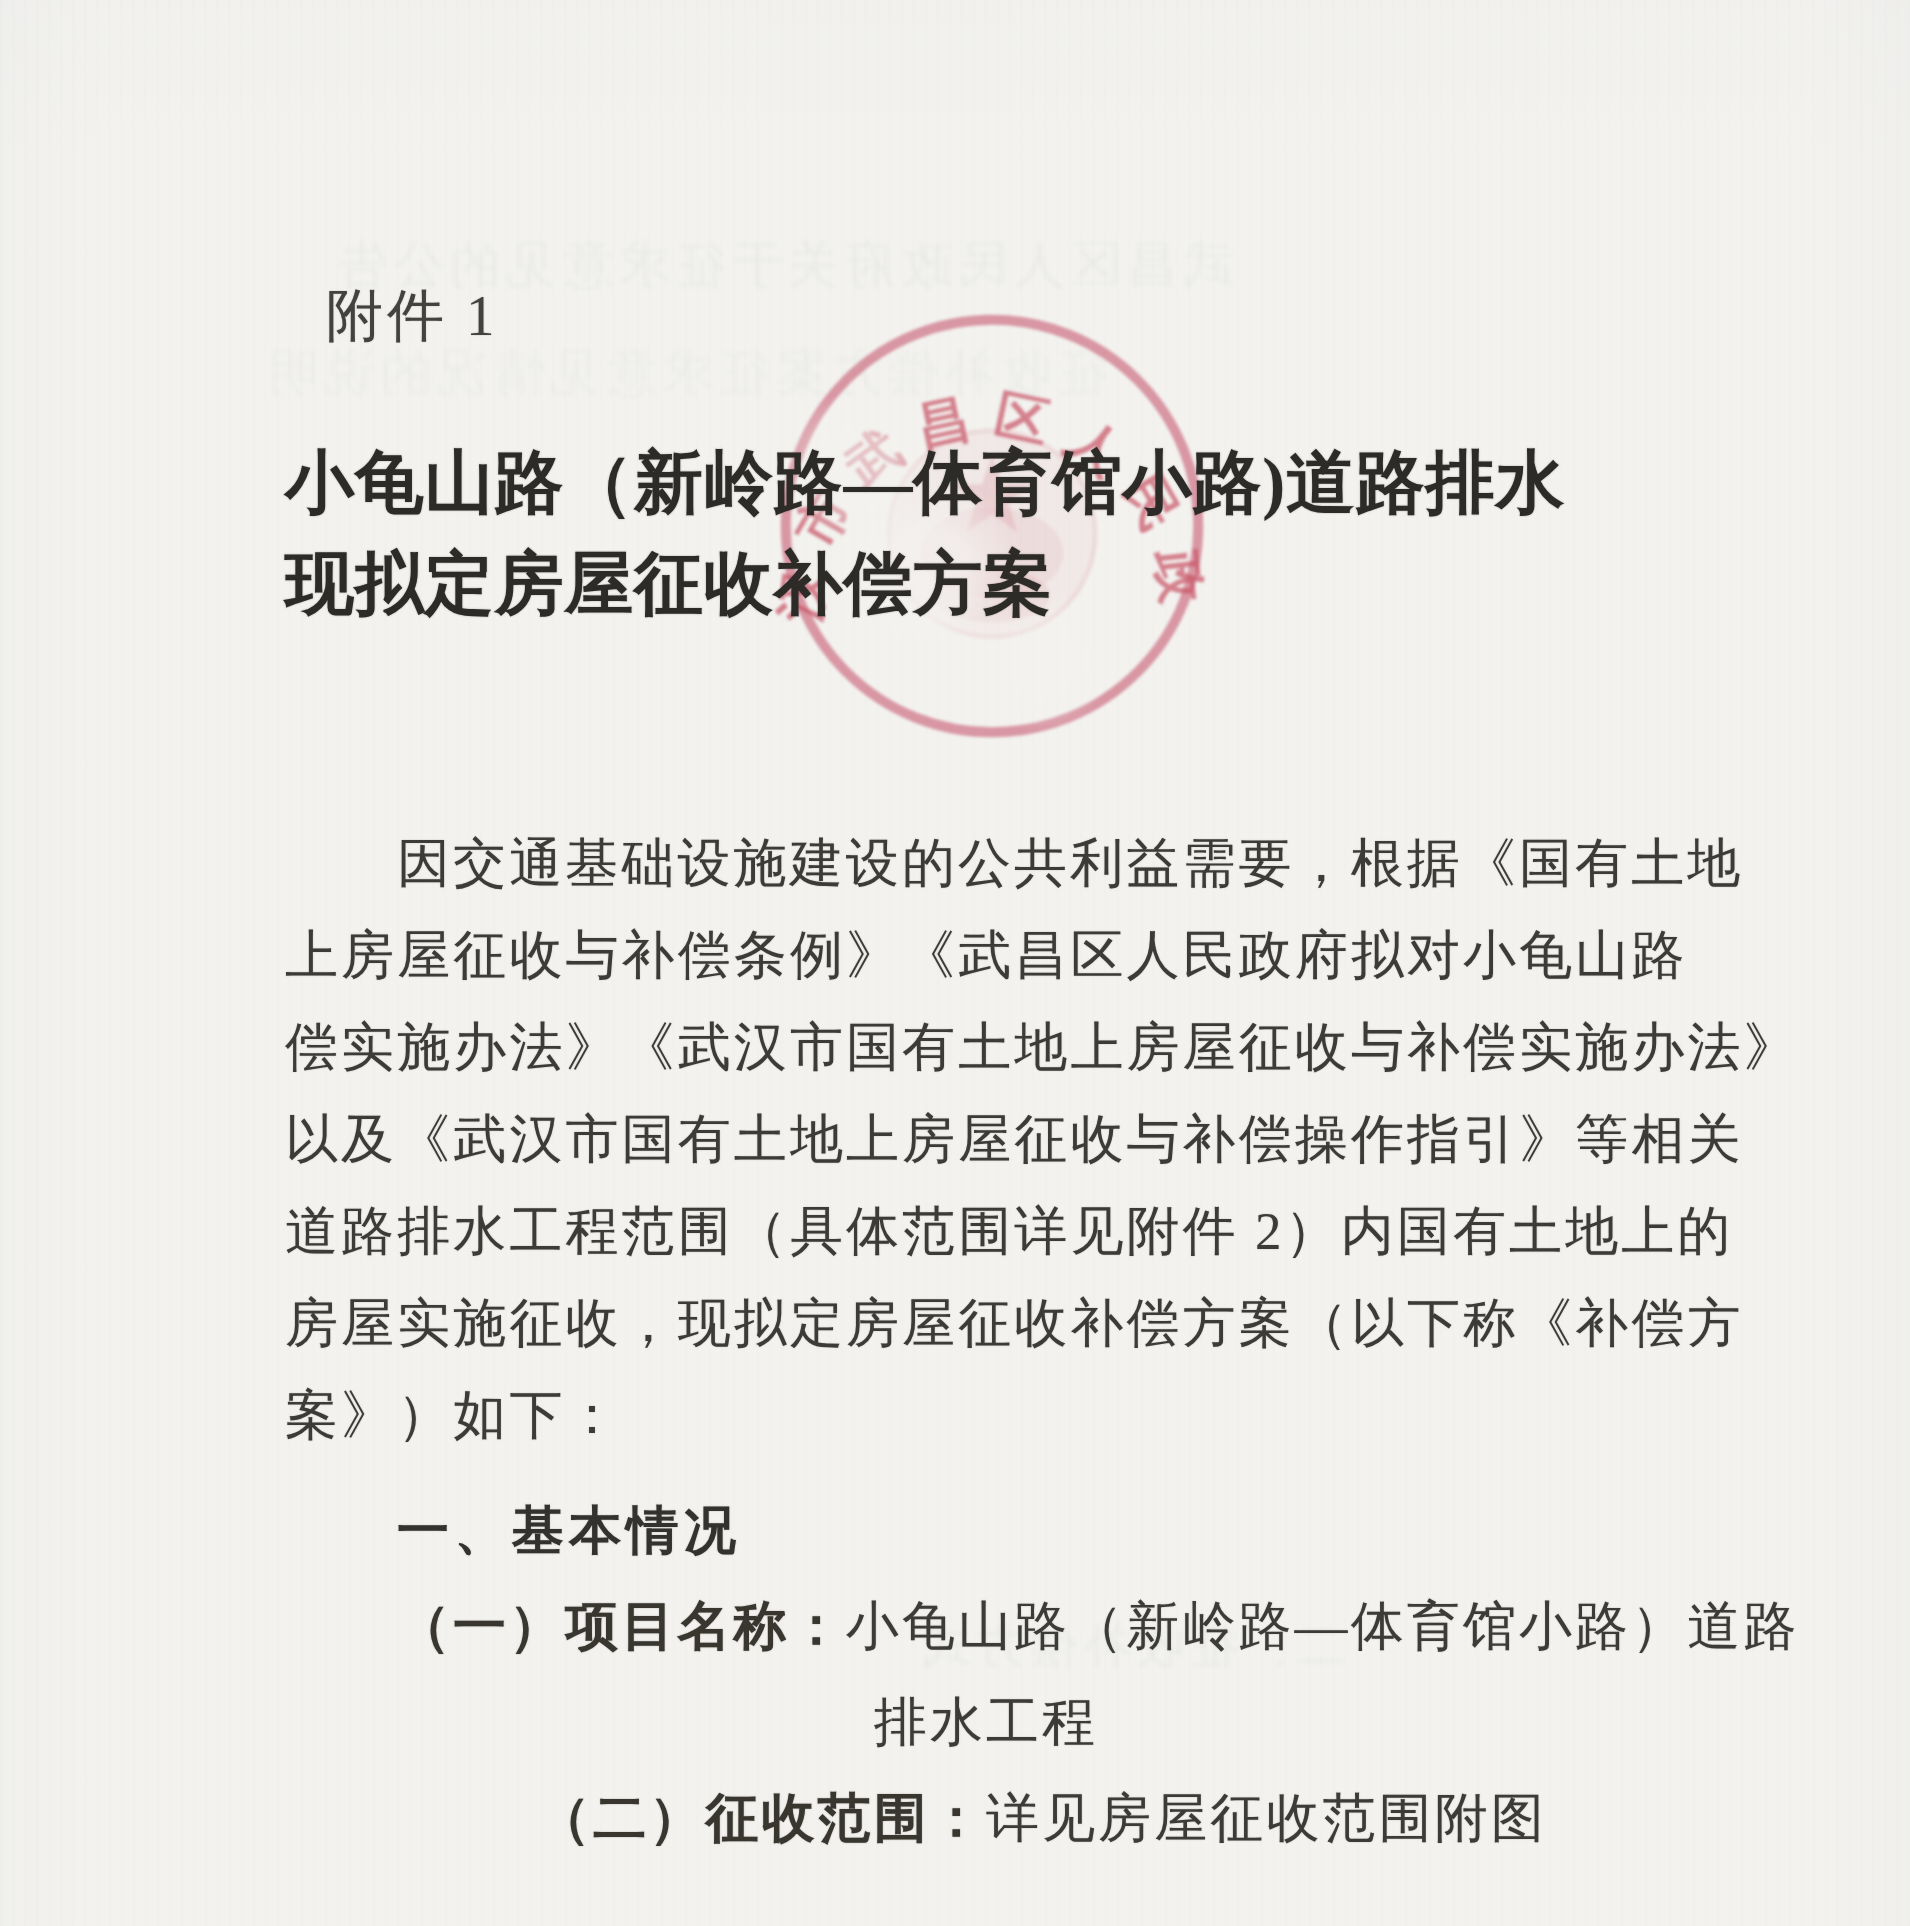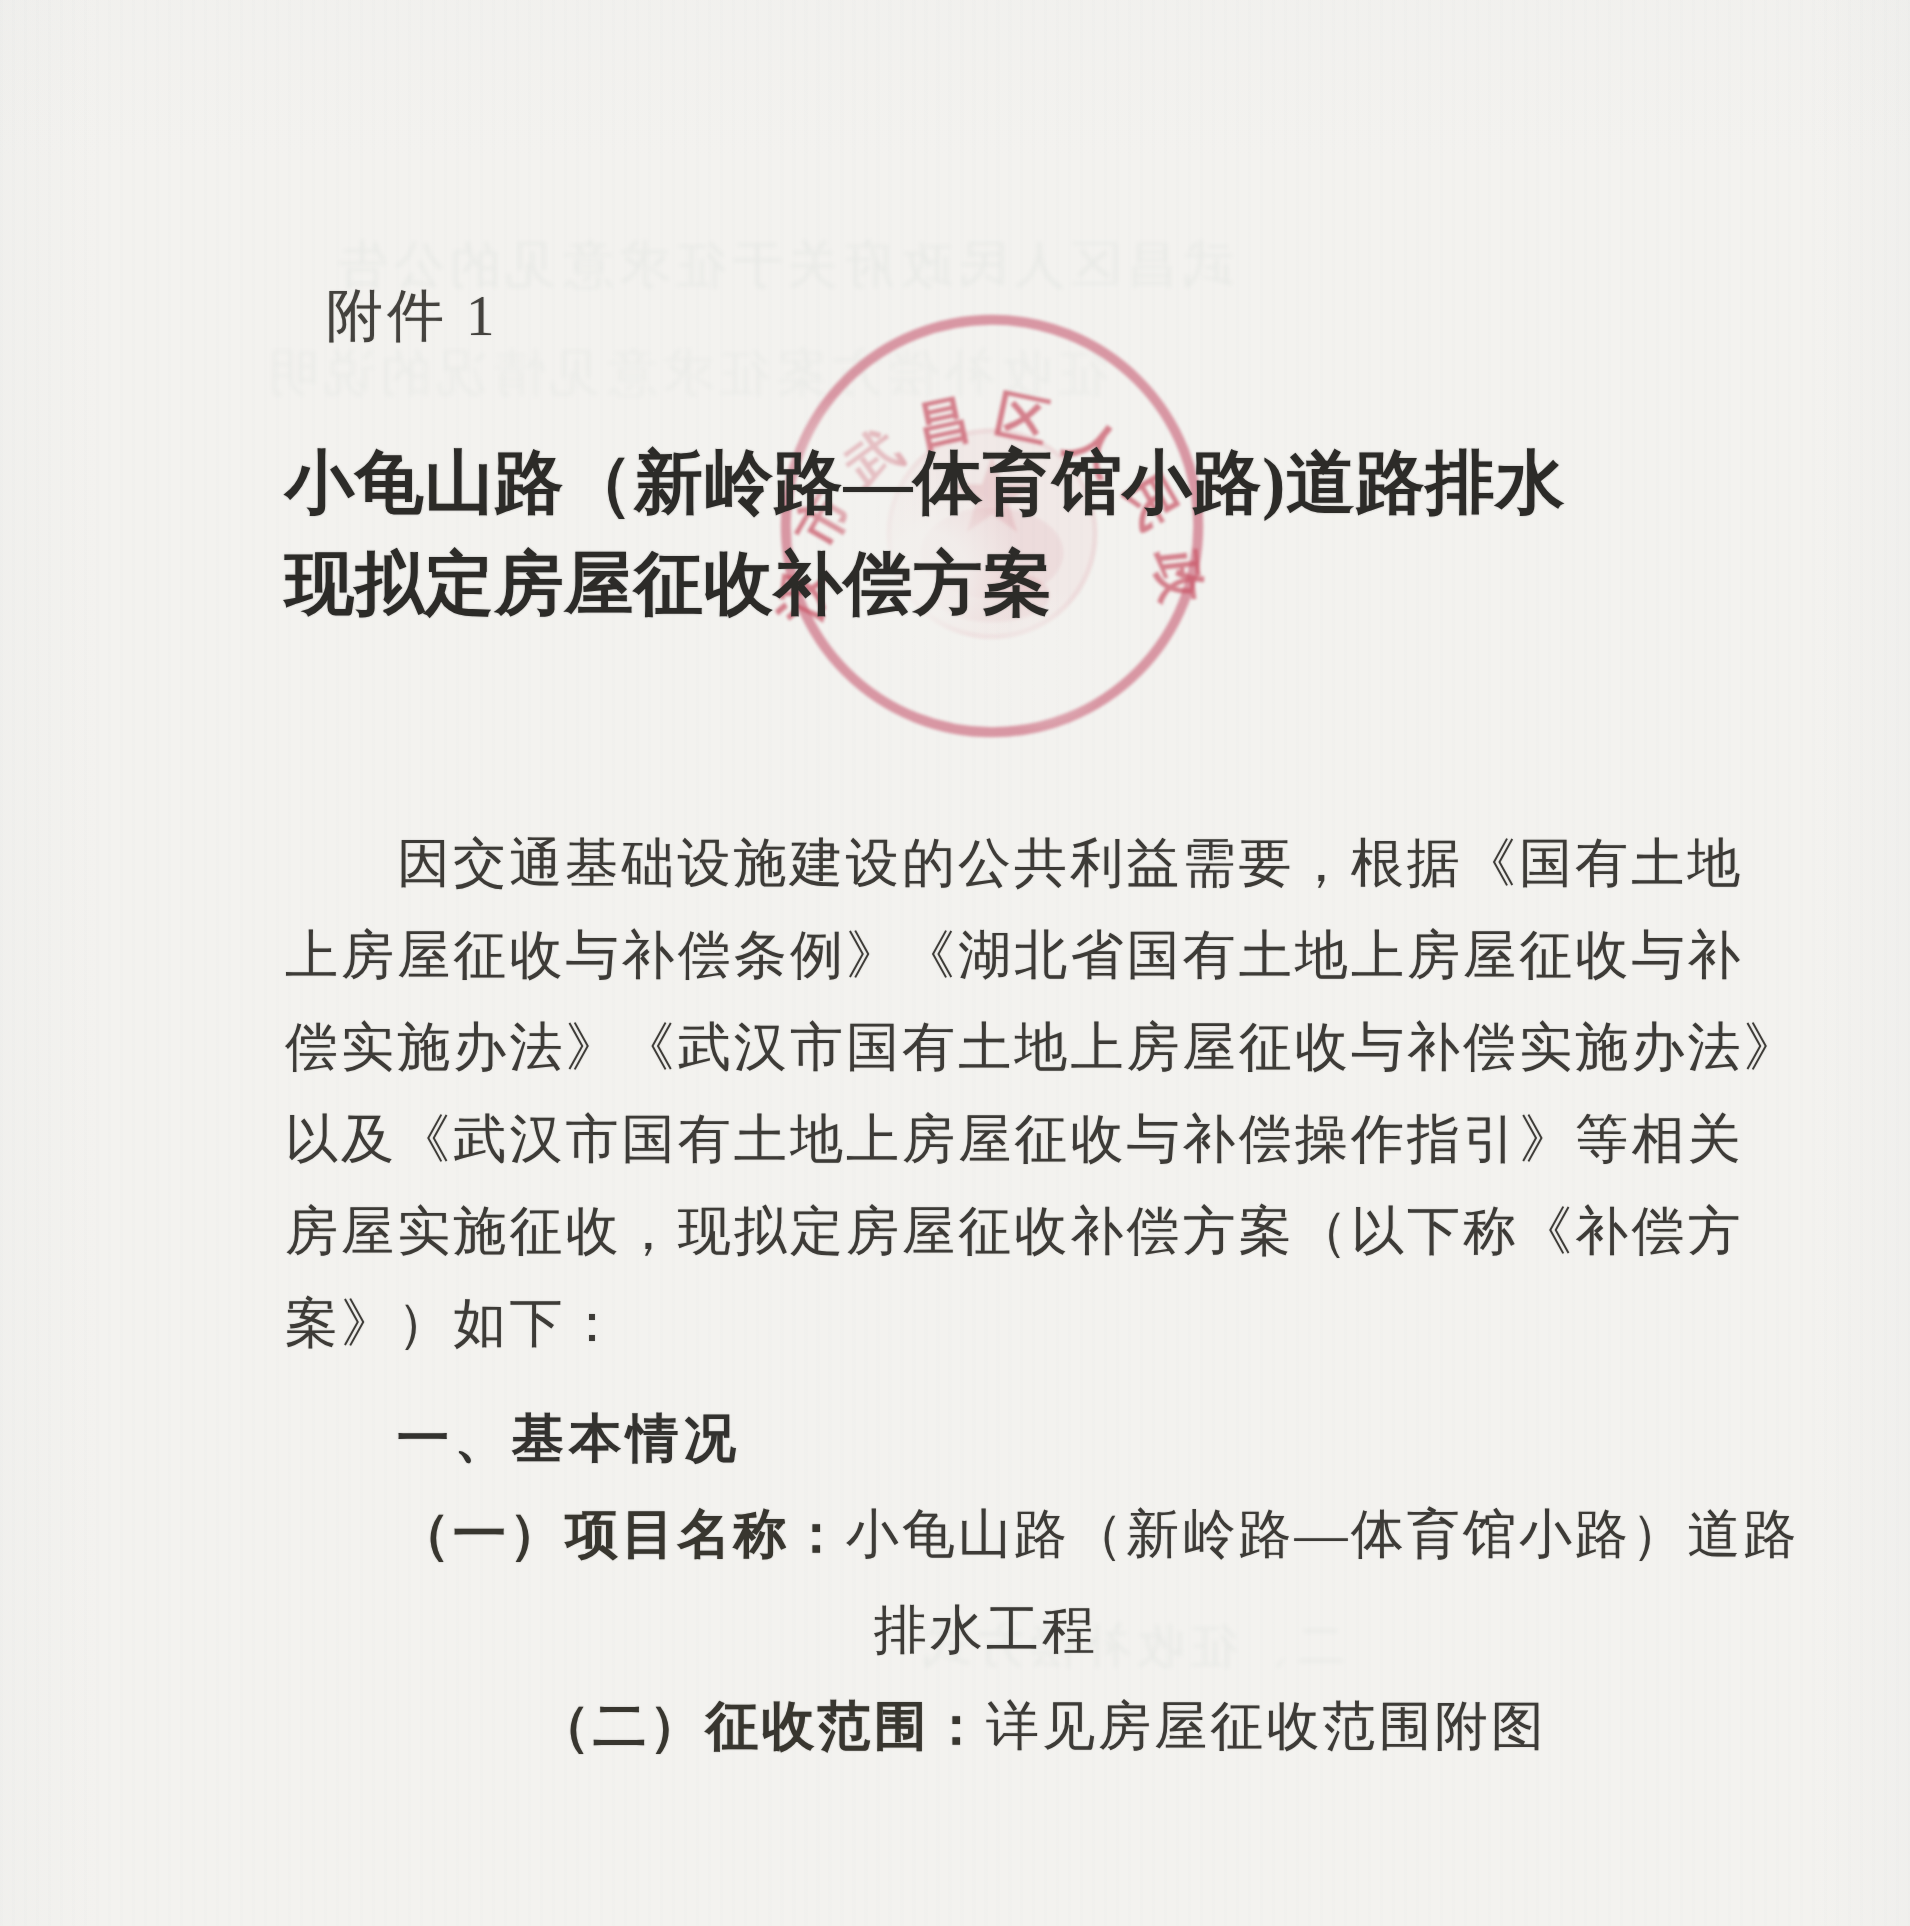--- a/index.html
+++ b/index.html
@@ -117,23 +117,24 @@
 
   <div class="attach ink nowrap">附件 1</div>
 
   <div class="titleblock">
     <div class="titleline">小龟山路（新岭路—体育馆小路)道路排水</div>
     <div class="titleline">现拟定房屋征收补偿方案</div>
   </div>
 
   <div class="docbody ink">
     <div class="bodyline indent">因交通基础设施建设的公共利益需要，根据《国有土地</div>
-    <div class="bodyline">上房屋征收与补偿条例》《湖北省国有土地上房屋征收与补</div>
+    <div class="bodyline">上房屋征收与补偿条例》《武昌区人民政府拟对小龟山路</div>
     <div class="bodyline">偿实施办法》《武汉市国有土地上房屋征收与补偿实施办法》</div>
     <div class="bodyline">以及《武汉市国有土地上房屋征收与补偿操作指引》等相关</div>
+    <div class="bodyline">道路排水工程范围（具体范围详见附件 2）内国有土地上的</div>
     <div class="bodyline">房屋实施征收，现拟定房屋征收补偿方案（以下称《补偿方</div>
     <div class="bodyline">案》）如下：</div>
 
     <div class="heading">一、基本情况</div>
 
     <div class="itemline indent">
       <span class="lbl">（一）项目名称：</span><span>小龟山路（新岭路—体育馆小路）道路</span>
     </div>
     <div class="itemline">排水工程</div>
 

